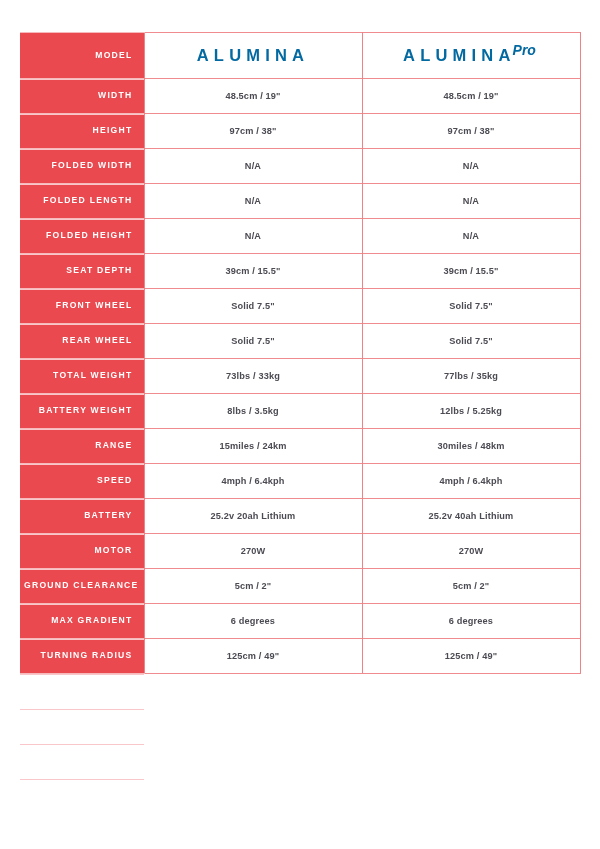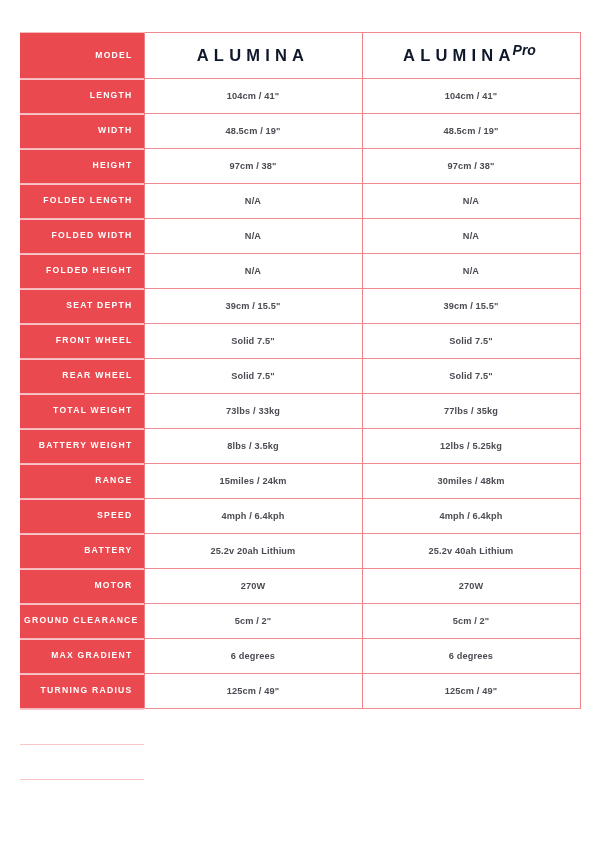--- a/index.html
+++ b/index.html
@@ -91,21 +91,21 @@
   
   td.data-cell.logo-cell {
     font-size: 0;
     letter-spacing: 0;
     padding: 0 6px;
   }
 
   .logo {
     display: inline-block;
     position: relative;
-    color: #0f172a;
+    color: #0369a1;
     font-size: 16.5px;
     font-weight: bold;
     letter-spacing: 5.2px;
     text-transform: uppercase;
     line-height: 1;
     white-space: nowrap;
   }
 
   .logo-sup {
     position: relative;
@@ -146,42 +146,37 @@
 
         <td class="data-cell col-a logo-cell">
           <span class="logo"><span>ALUMINA</span></span>
         </td>
 
         <td class="data-cell col-b logo-cell">
           <span class="logo"><span>ALUMINA</span><span class="logo-sup">Pro</span></span>
         </td>
       </tr>
 
-    <tr>
-          <td class="label-cell">LENGTH</td>
-          <td class="data-cell col-a">104cm / 41"</td>
-          <td class="data-cell col-b">104cm / 41"</td>
-        </tr>
         <tr>
           <td class="label-cell">WIDTH</td>
           <td class="data-cell col-a">48.5cm / 19"</td>
           <td class="data-cell col-b">48.5cm / 19"</td>
         </tr>
         <tr>
           <td class="label-cell">HEIGHT</td>
           <td class="data-cell col-a">97cm / 38"</td>
           <td class="data-cell col-b">97cm / 38"</td>
         </tr>
         <tr>
-          <td class="label-cell">FOLDED LENGTH</td>
+          <td class="label-cell">FOLDED WIDTH</td>
           <td class="data-cell col-a">N/A</td>
           <td class="data-cell col-b">N/A</td>
         </tr>
         <tr>
-          <td class="label-cell">FOLDED WIDTH</td>
+          <td class="label-cell">FOLDED LENGTH</td>
           <td class="data-cell col-a">N/A</td>
           <td class="data-cell col-b">N/A</td>
         </tr>
         <tr>
           <td class="label-cell">FOLDED HEIGHT</td>
           <td class="data-cell col-a">N/A</td>
           <td class="data-cell col-b">N/A</td>
         </tr>
         <tr>
           <td class="label-cell">SEAT DEPTH</td>

